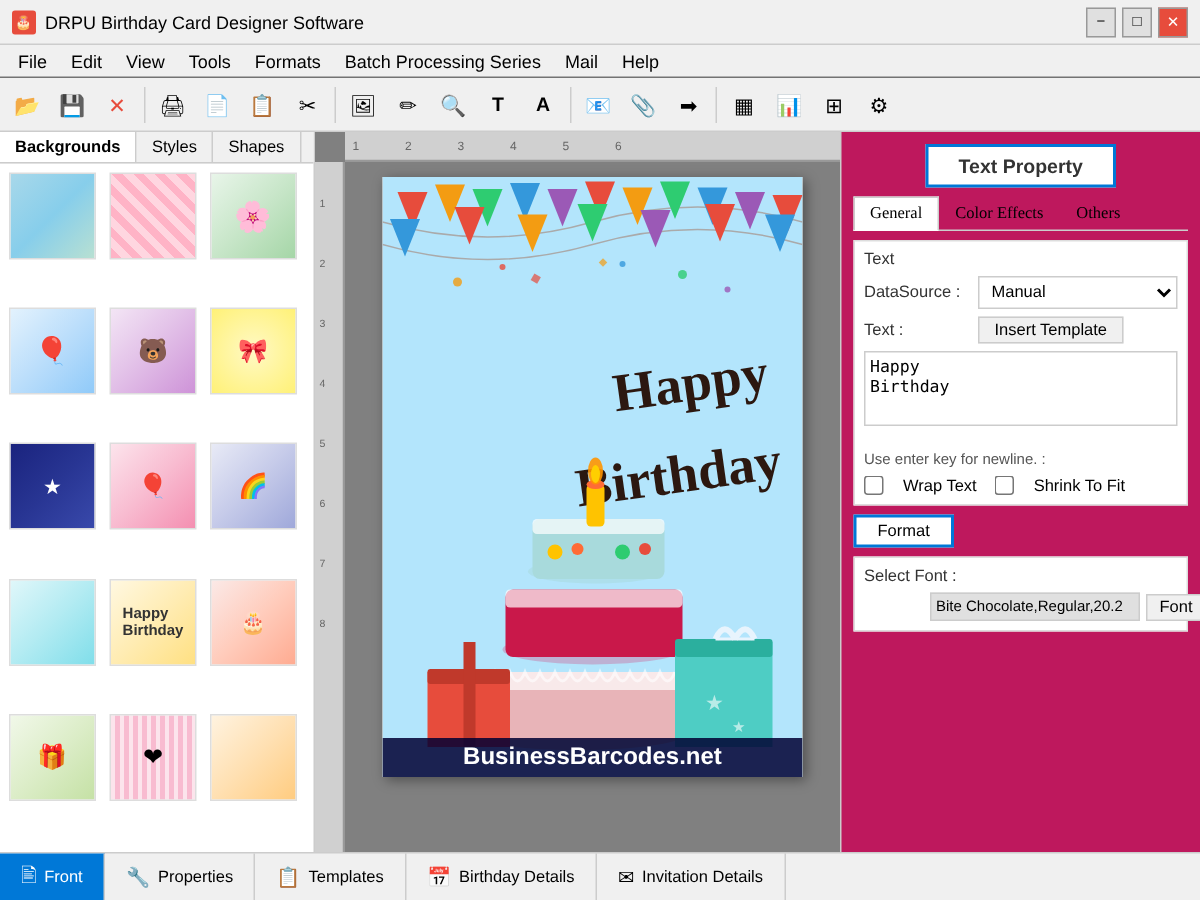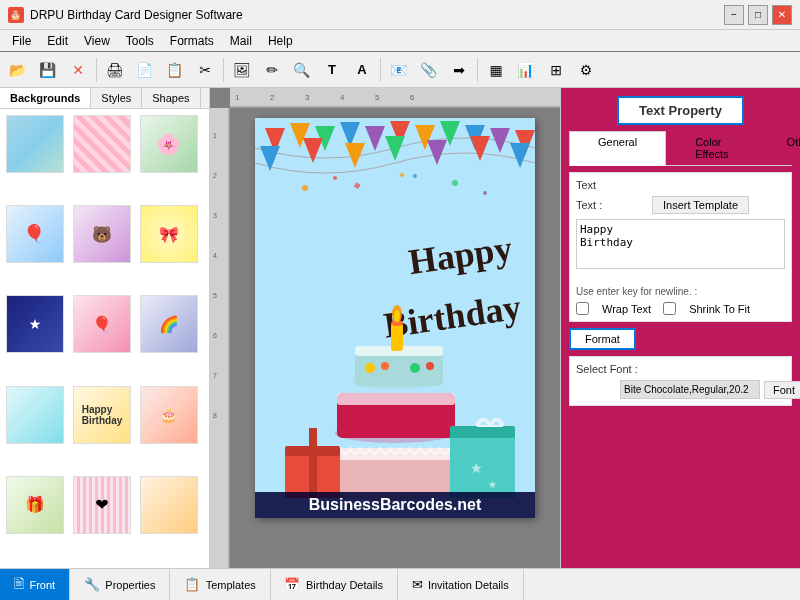--- a/index.html
+++ b/index.html
@@ -57,21 +57,21 @@
     .canvas-wrapper { margin-top: 20px; margin-left: 20px; }
     .canvas-card { width: 280px; height: 400px; background: white; box-shadow: 2px 2px 8px rgba(0,0,0,0.4); position: relative; overflow: hidden; }
     
     
     .watermark { position: absolute; bottom: 0; left: 0; right: 0; background: rgba(0,0,50,0.85); color: white; font-size: 16px; font-weight: bold; text-align: center; padding: 4px 0; }
     
     
     .right-panel { width: 240px; background: #be185d; border-left: 1px solid #ccc; padding: 8px; display: flex; flex-direction: column; gap: 6px; }
     .text-property-btn { background: white; border: 2px solid #0078d7; padding: 5px 20px; font-size: 13px; font-weight: bold; cursor: pointer; align-self: center; color: #333; }
     .prop-tabs { display: flex; gap: 0; border-bottom: 1px solid #ccc; }
-    .prop-tab { padding: 4px 28px; font-size: 11px; cursor: pointer; border: 1px solid transparent; }
+    .prop-tab { padding: 4px 10px; font-size: 11px; cursor: pointer; border: 1px solid transparent; font-family: Liberation Serif, serif; }
     .prop-tab.active { border-top: 1px solid #ccc; border-left: 1px solid #ccc; border-right: 1px solid #ccc; border-bottom: 1px solid white; background: white; margin-bottom: -1px; }
     .prop-section { background: white; border: 1px solid #ddd; padding: 6px; display: flex; flex-direction: column; gap: 5px; }
     .prop-label { font-size: 11px; color: #333; }
     .prop-row { display: flex; align-items: center; gap: 6px; }
     .prop-row-label { font-size: 11px; min-width: 70px; color: #333; }
     .prop-select { flex: 1; height: 22px; border: 1px solid #ccc; background: white; font-size: 11px; padding: 0 4px; }
     .prop-btn { padding: 2px 10px; font-size: 11px; border: 1px solid #ccc; background: #f0f0f0; cursor: pointer; }
     .text-area { width: 100%; height: 50px; border: 1px solid #ccc; font-size: 11px; padding: 3px; resize: none; }
     .hint-text { font-size: 10px; color: #555; margin-top: 12px; }
     .checkbox-row { display: flex; align-items: center; gap: 12px; }
@@ -105,20 +105,21 @@
     <button class="title-btn close">✕</button>
   </div>
 </div>
 
 <div class="menu-bar">
   <span class="menu-item">File</span>
   <span class="menu-item">Edit</span>
   <span class="menu-item">View</span>
   <span class="menu-item">Tools</span>
   <span class="menu-item">Formats</span>
+  <span class="menu-item">Batch Processing Series</span>
   <span class="menu-item">Mail</span>
   <span class="menu-item">Help</span>
 </div>
 
 <div class="toolbar">
   <button class="tb-btn">📂</button>
   <button class="tb-btn">💾</button>
   <button class="tb-btn" style="color:#e74c3c;">✕</button>
   <div class="tb-sep"></div>
   <button class="tb-btn">🖨</button>
@@ -312,20 +313,27 @@
 
     <div class="prop-tabs">
       <div class="prop-tab active">General</div>
       <div class="prop-tab">Color Effects</div>
       <div class="prop-tab">Others</div>
     </div>
 
     <div class="prop-section">
       <div class="prop-label">Text</div>
 
+      <div class="prop-row">
+        <span class="prop-row-label">DataSource :</span>
+        <select class="prop-select">
+          <option>Manual</option>
+          <option>Database</option>
+        </select>
+      </div>
 
       <div class="prop-row">
         <span class="prop-row-label">Text :</span>
         <button class="prop-btn">Insert Template</button>
       </div>
 
       <textarea class="text-area" style="">Happy
 Birthday</textarea>
 
       <div class="hint-text">Use enter key for newline. :</div>

